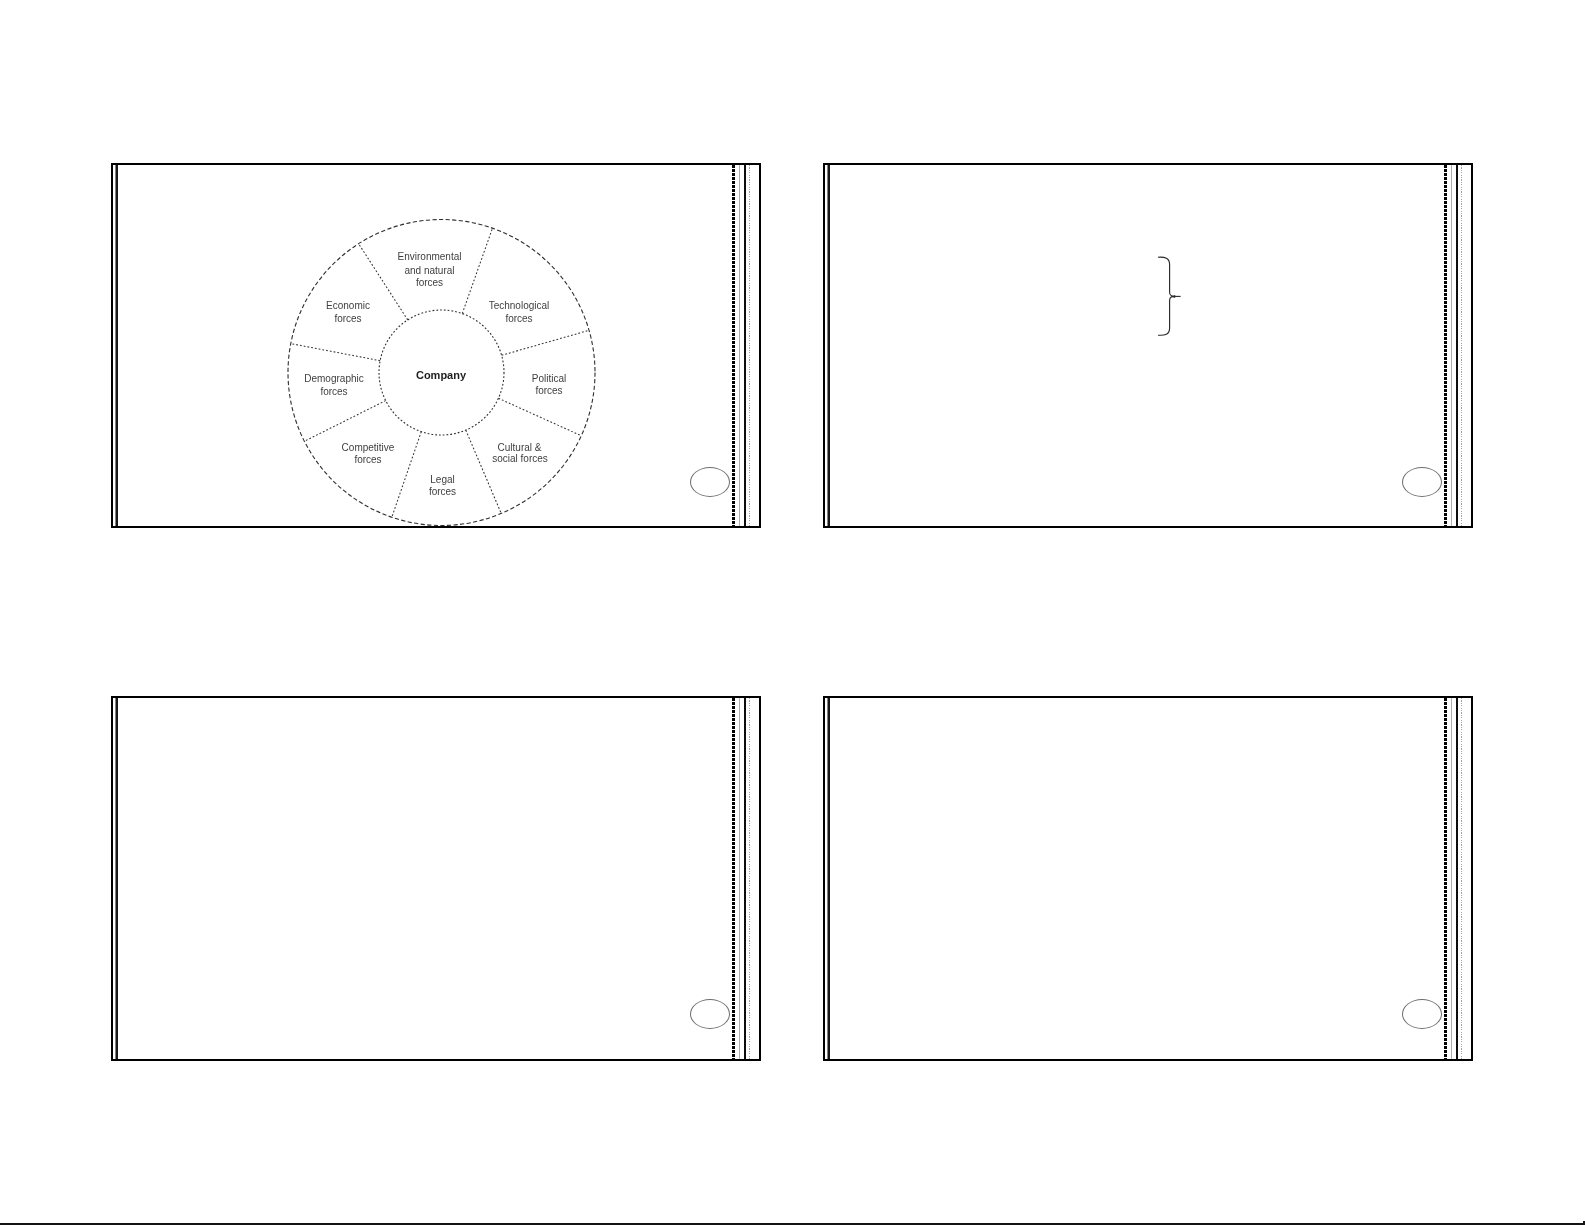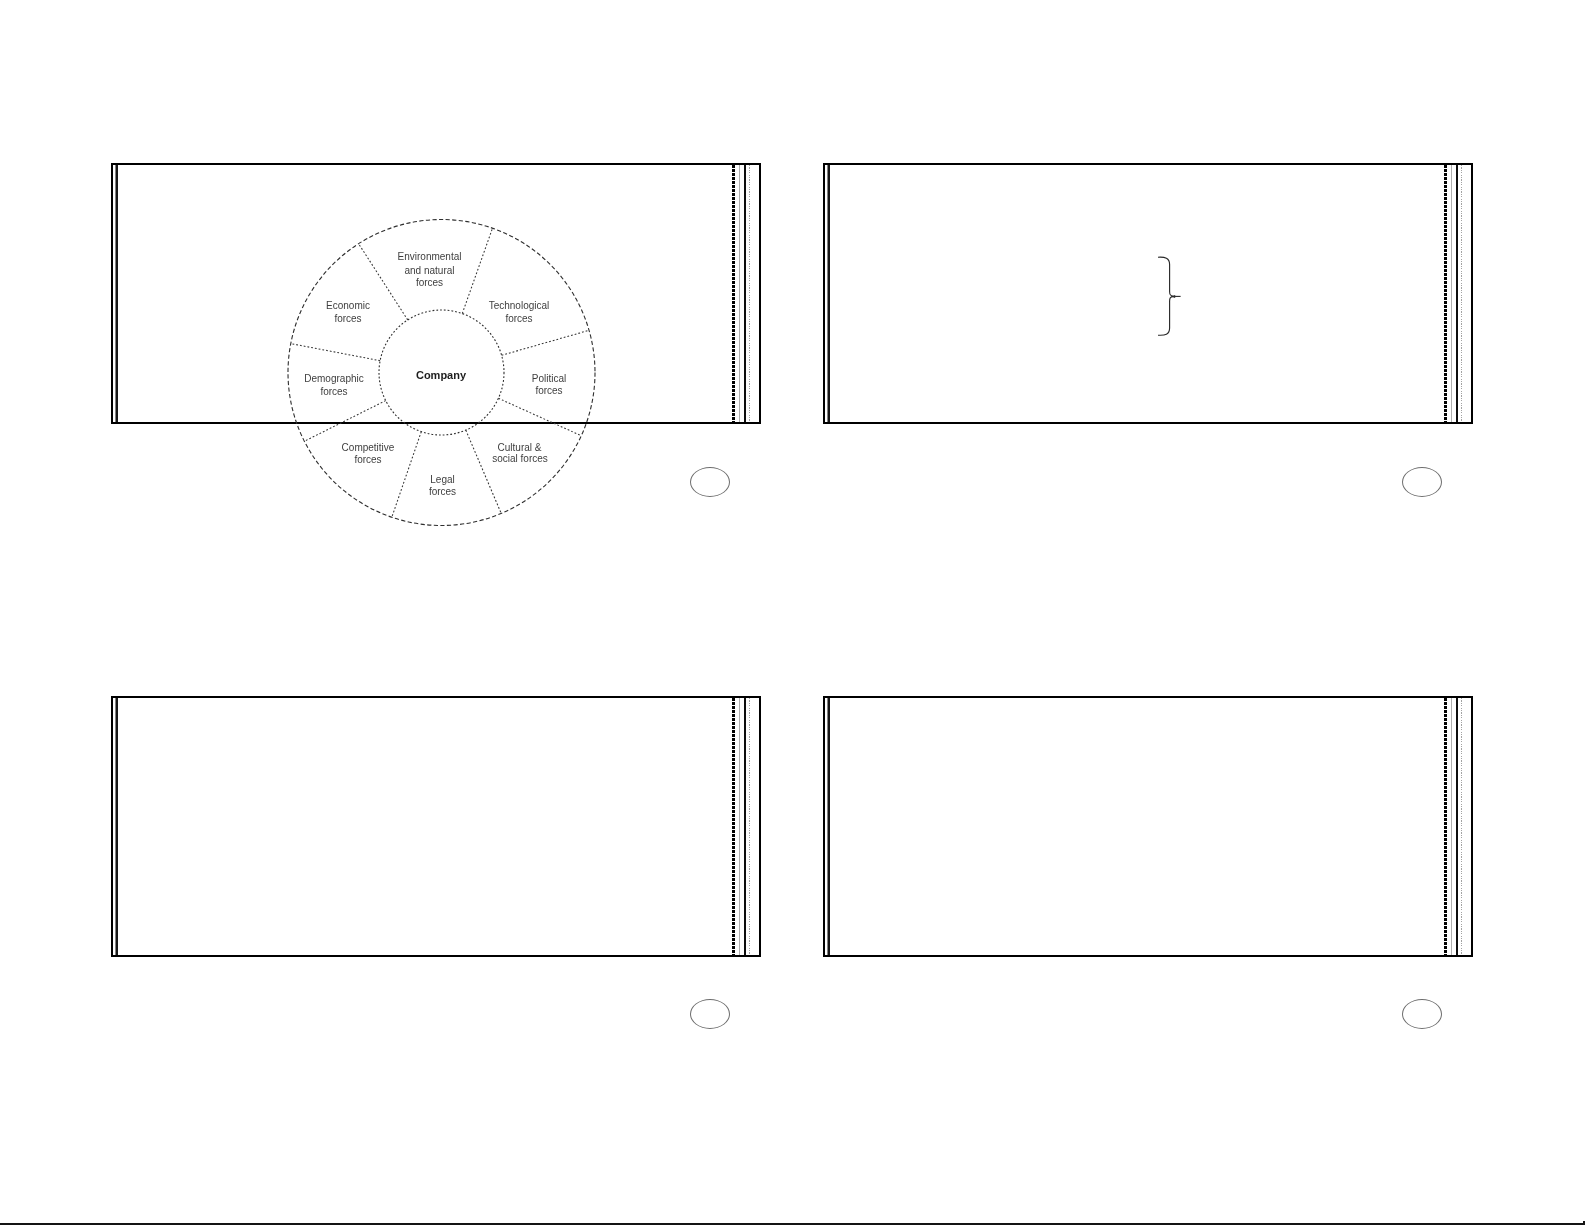--- a/index.html
+++ b/index.html
@@ -1,18 +1,18 @@
 <!DOCTYPE html>
 <html><head>
 <meta charset="utf-8">
 <style>
   html,body{margin:0;padding:0;}
   body{width:1585px;height:1225px;background:#fff;position:relative;overflow:hidden;
        font-family:"Liberation Sans", sans-serif;}
-  .slide{position:absolute;width:649.5px;height:261px;border:2px solid #000;border-right-width:2.5px;box-sizing:border-box;background:#fff;}
+  .slide{position:absolute;width:649.5px;height:365px;border:2px solid #000;border-right-width:2.5px;box-sizing:border-box;background:#fff;}
   #s1{left:111px;top:163px;}
   #s2{left:823px;top:163px;width:650.2px;}
   #s3{left:111px;top:695.5px;}
   #s4{left:823px;top:695.5px;width:650.2px;}
   .inner{position:absolute;top:0;bottom:0;}
   .lgray{left:1.9px;width:1.5px;background:#858585;}
   .lblack{left:3.4px;width:1.9px;background:#181818;}
   .rdot{left:619.3px;width:2.8px;background:repeating-linear-gradient(to bottom,#000 0 3.1px,#fff 3.1px 4px);}
   .rgray{left:625.6px;width:1px;background:#aeaeae;}
   .rblack{left:631px;width:1.6px;background:#0e0e0e;}

